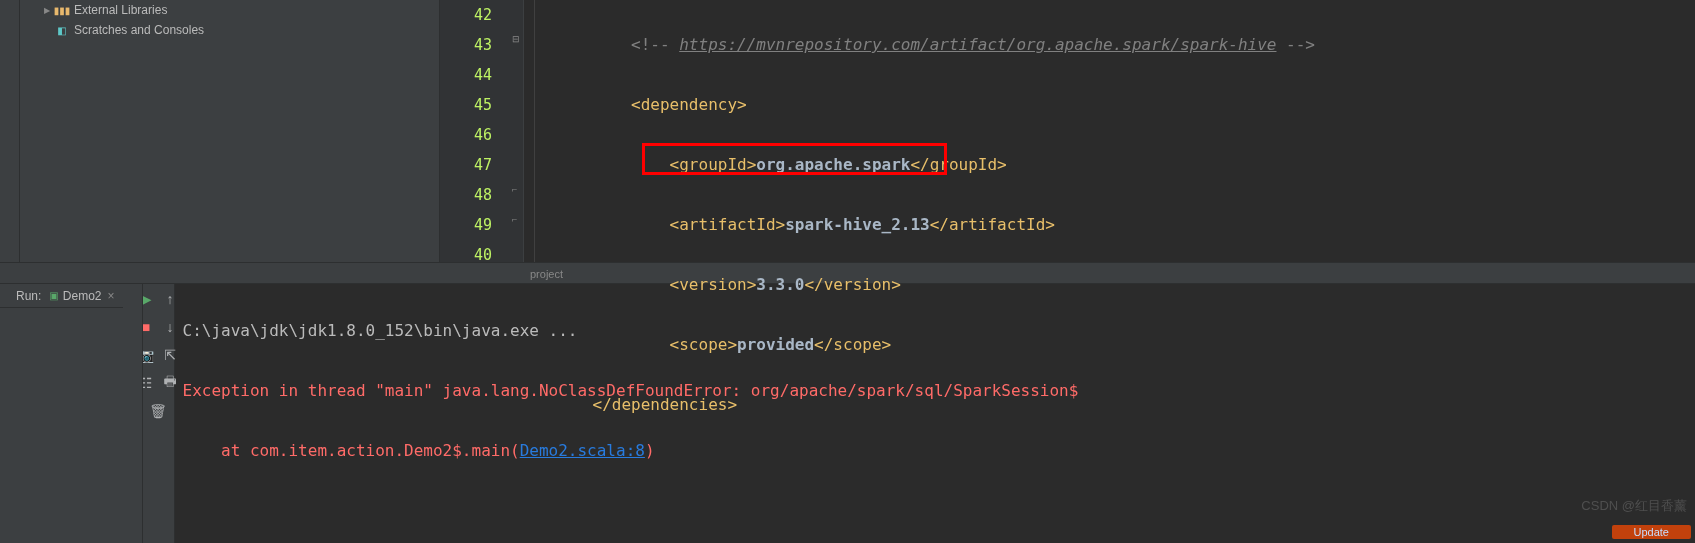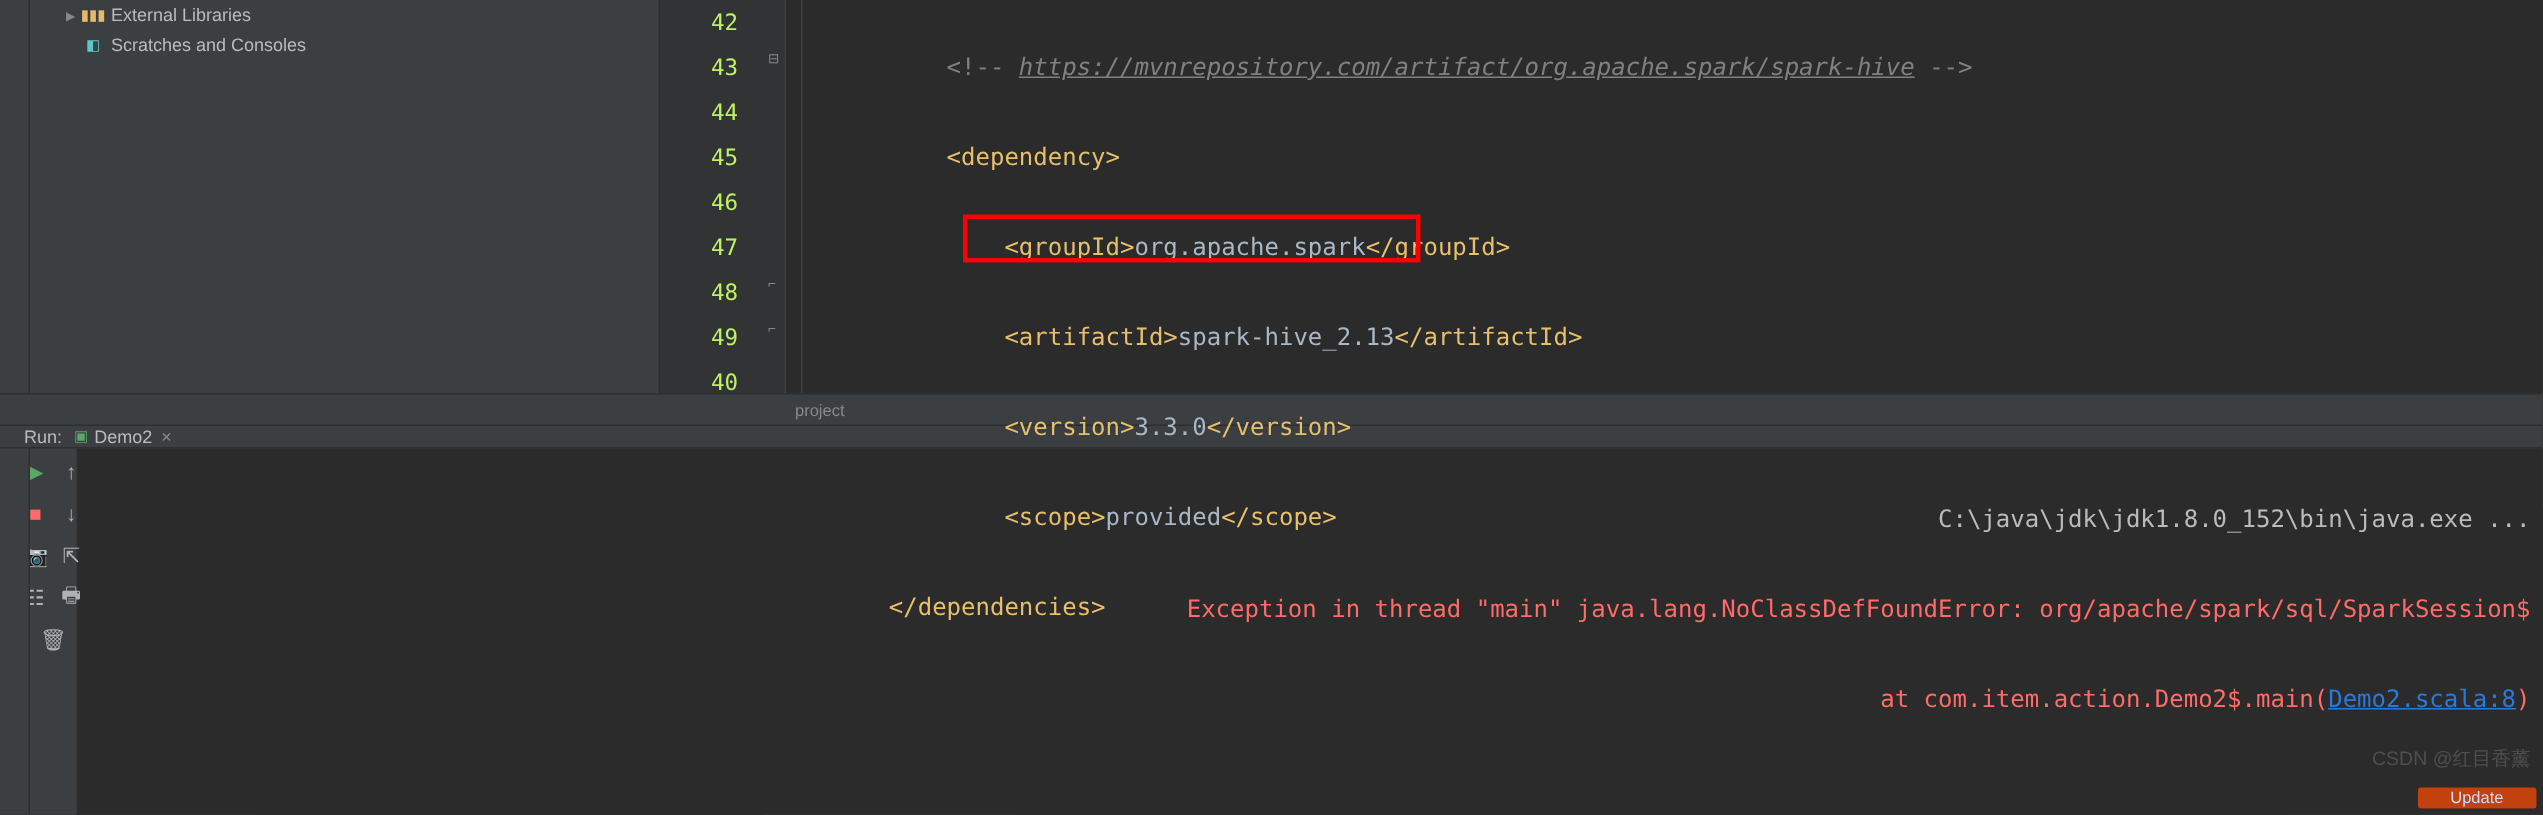--- a/index.html
+++ b/index.html
@@ -102,41 +102,40 @@
   font-size: 16px;
   line-height: 30px;
   color: #a9b7c6;
   white-space: pre;
   position: relative;
 }
 .code-line { height: 30px; }
 .xml-comment { color: #808080; }
 .xml-comment-link { color: #808080; text-decoration: underline; font-style: italic; }
 .xml-tag { color: #e8bf6a; }
-.xml-text { color: #a9b7c6; }
+.xml-text { color: #a9b7c6; font-weight: bold; }
 .highlight-box {
   position: absolute;
   border: 3px solid #ff0000;
   pointer-events: none;
 }
 .breadcrumb {
   height: 22px;
   background: #3c3f41;
   border-top: 1px solid #2d2f30;
   border-bottom: 1px solid #2d2f30;
   font-size: 11px;
   color: #888;
   padding-left: 530px;
   line-height: 22px;
 }
 .run-panel {
   height: 259px;
   display: flex;
-  flex-direction: column;
-  text-align: right;
+  flex-direction: row;
 }
 .run-header {
   height: 24px;
   background: #3c3f41;
   border-bottom: 1px solid #2d2f30;
   display: flex;
   align-items: center;
   padding-left: 16px;
   font-size: 12px;
 }

